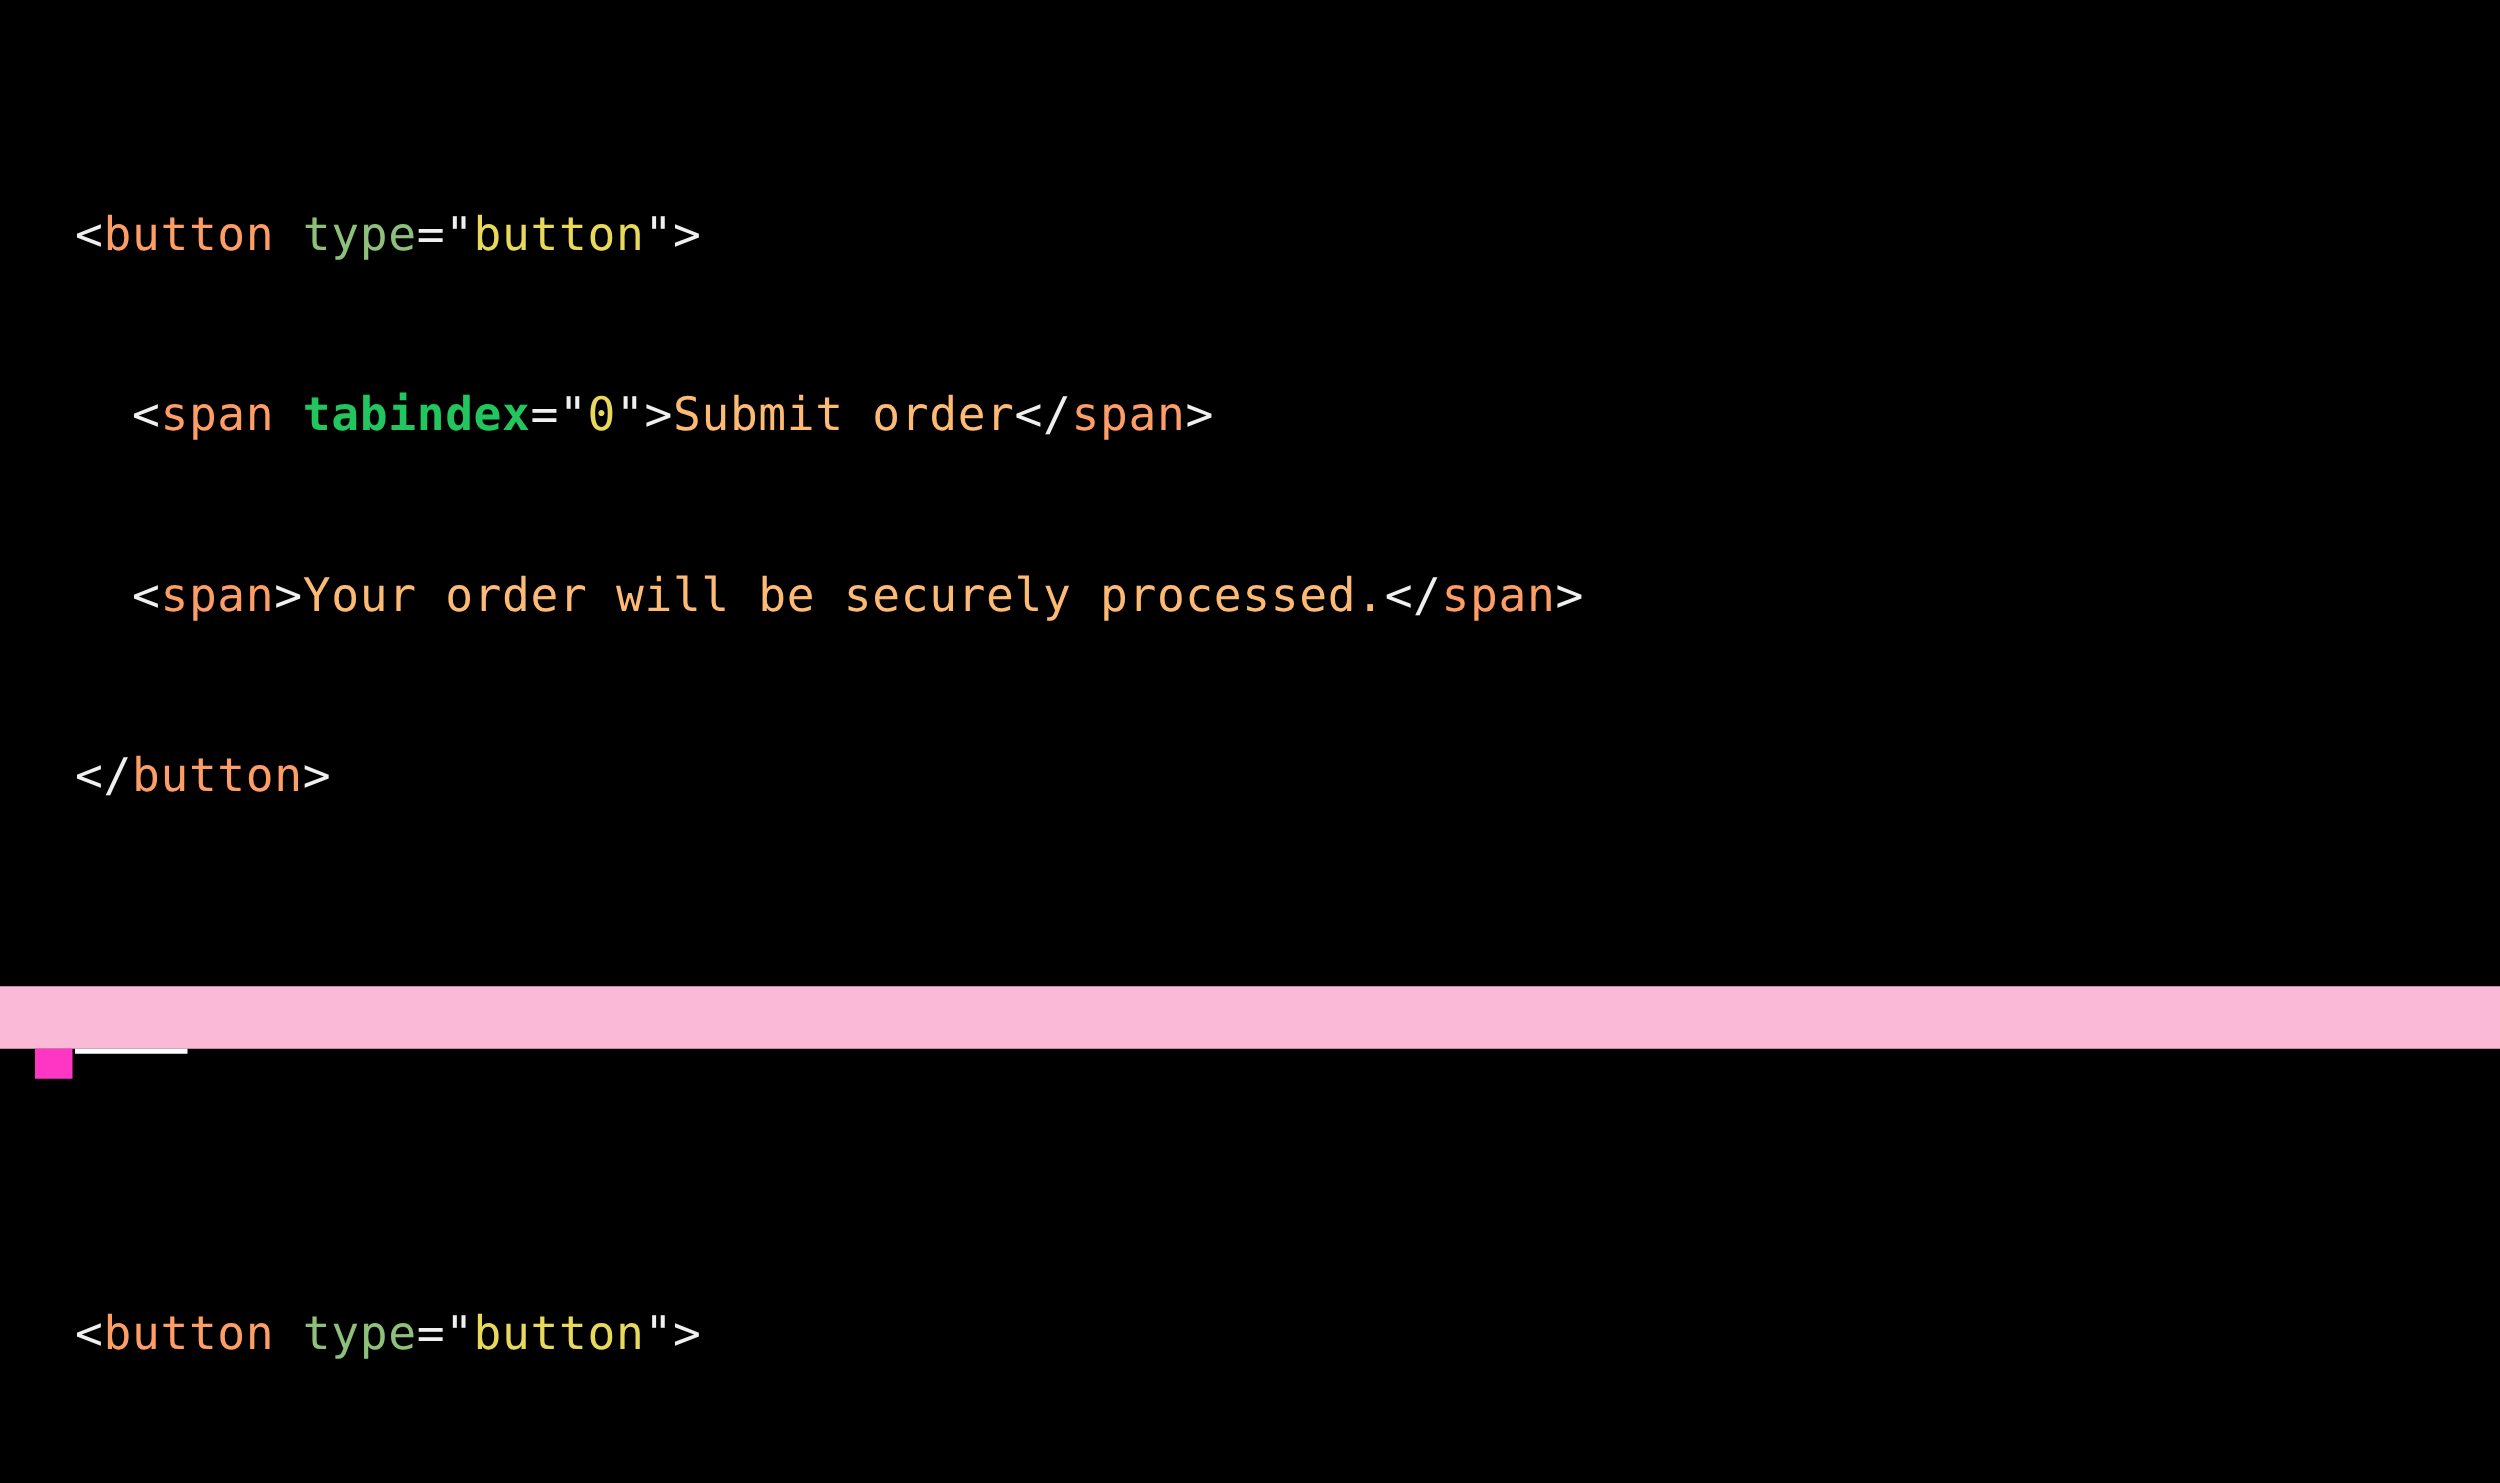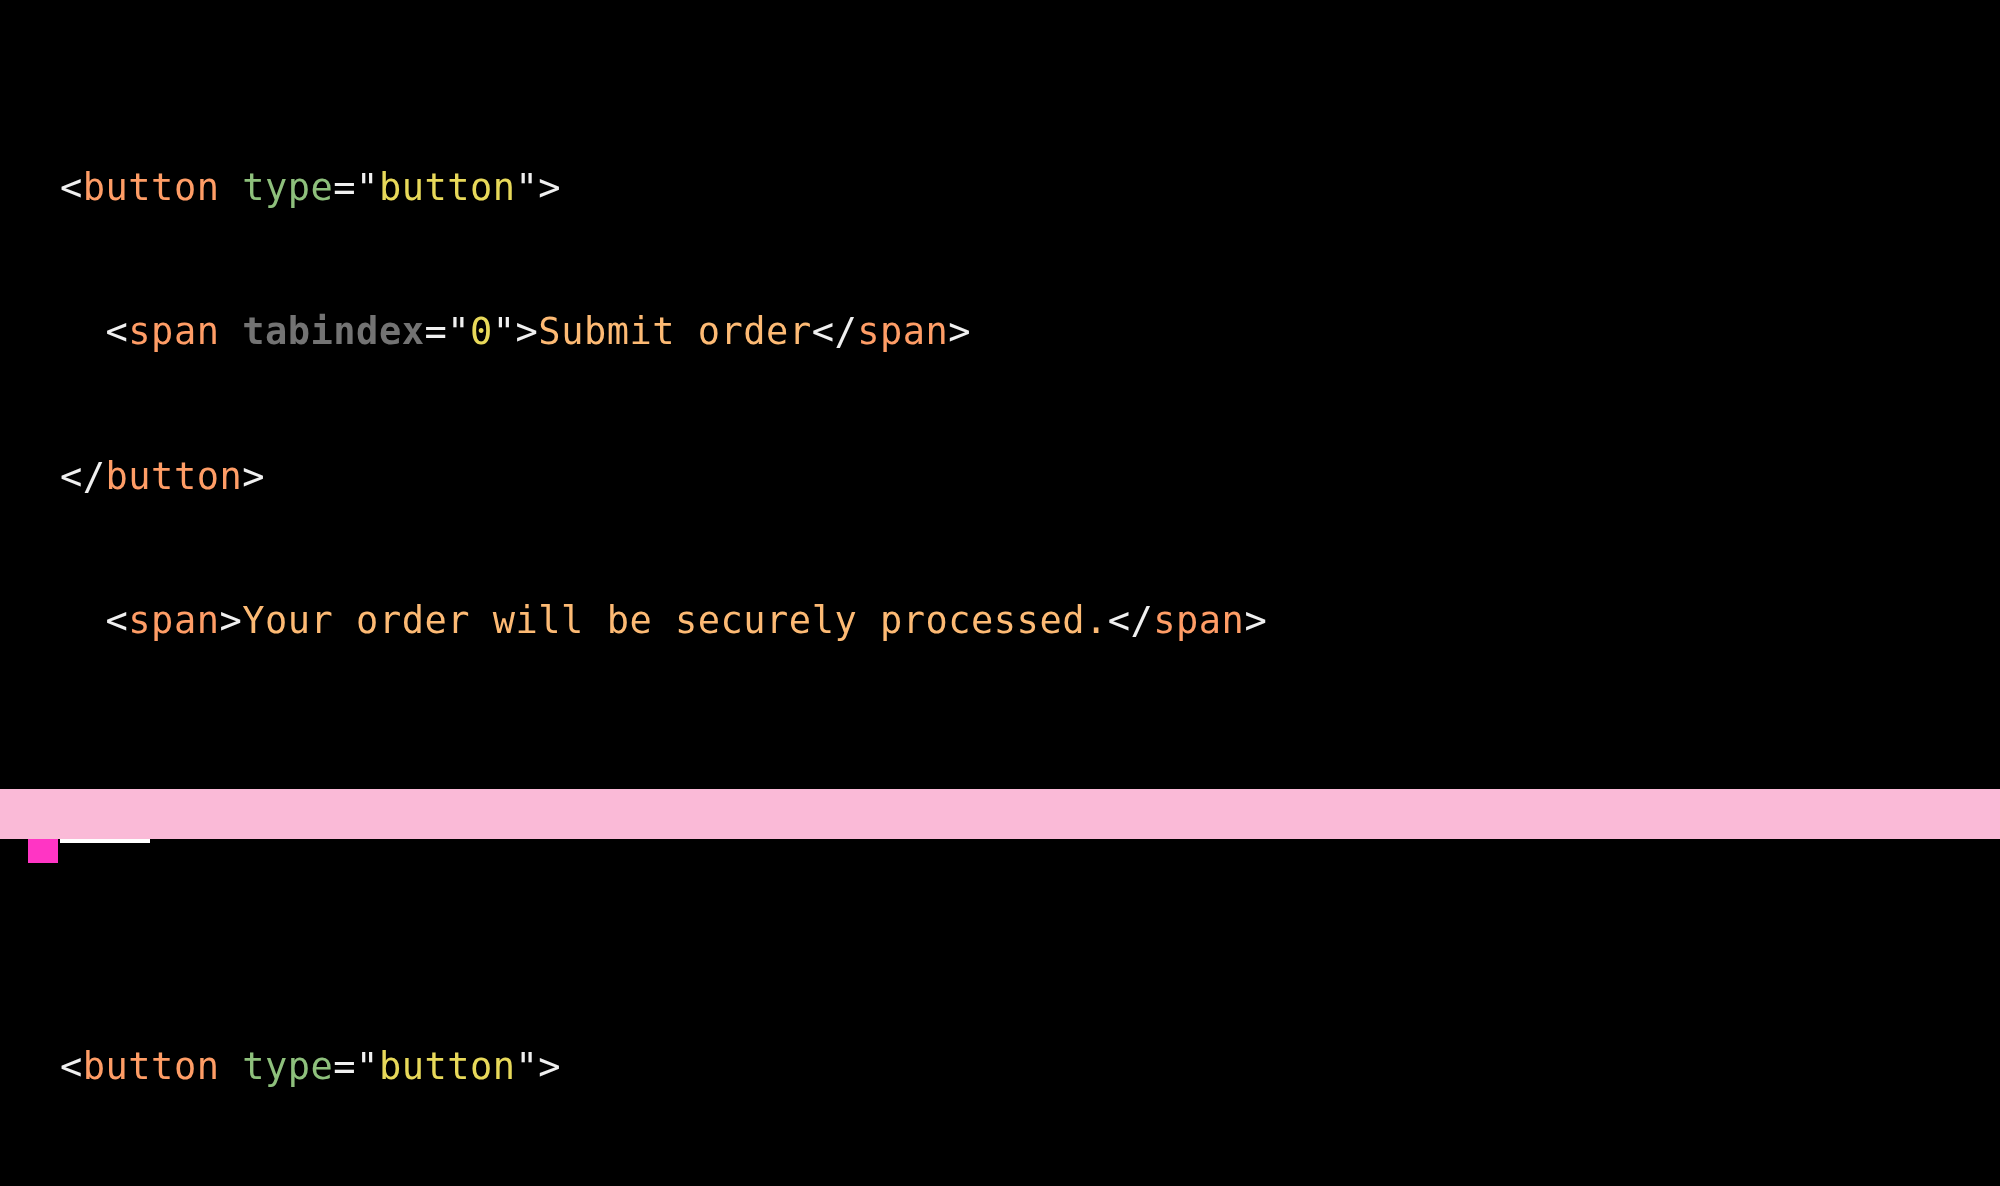--- a/index.html
+++ b/index.html
@@ -18,21 +18,21 @@
     color: #f0f0f0;
     letter-spacing: 0.5px;
   }
   .code-block.second {
     padding-top: 120px;
   }
   
   .tag-bracket   { color: #f0f0f0; }            
   .tag-name      { color: #ff9d66; }            
   .attr-name     { color: #8ec07c; }            
-  .attr-name-bold{ color: #737373; font-weight: 700; }
+  .attr-name-bold{ color: #22c55e; font-weight: 700; }
   .eq            { color: #f0f0f0; }
   .quote         { color: #f0f0f0; }
   .attr-value    { color: #e8d95a; }            
   .txt           { color: #fdba74; }            
 
   
   .sep {
     position: relative;
     width: 100%;
   }
@@ -57,22 +57,22 @@
     height: 4px;
     background: #ffffff;
   }
 </style>
 </head>
 <body>
 
 <div class="code-block">
 <div><span class="tag-bracket">&lt;</span><span class="tag-name">button</span><span class="txt"> </span><span class="attr-name">type</span><span class="eq">=</span><span class="quote">"</span><span class="attr-value">button</span><span class="quote">"</span><span class="tag-bracket">&gt;</span></div>
 <div><span class="txt">  </span><span class="tag-bracket">&lt;</span><span class="tag-name">span</span><span class="txt"> </span><span class="attr-name-bold">tabindex</span><span class="eq">=</span><span class="quote">"</span><span class="attr-value">0</span><span class="quote">"</span><span class="tag-bracket">&gt;</span><span class="txt">Submit order</span><span class="tag-bracket">&lt;/</span><span class="tag-name">span</span><span class="tag-bracket">&gt;</span></div>
+<div><span class="txt">  </span><span class="tag-bracket">&lt;</span><span class="tag-name">span</span><span class="tag-bracket">&gt;</span><span class="txt">Your order will be securely processed.</span><span class="tag-bracket">&lt;/</span><span class="tag-name">span</span><span class="tag-bracket">&gt;</span></div>
 <div><span class="tag-bracket">&lt;/</span><span class="tag-name">button</span><span class="tag-bracket">&gt;</span></div>
-<div><span class="txt">  </span><span class="tag-bracket">&lt;</span><span class="tag-name">span</span><span class="tag-bracket">&gt;</span><span class="txt">Your order will be securely processed.</span><span class="tag-bracket">&lt;/</span><span class="tag-name">span</span><span class="tag-bracket">&gt;</span></div>
 </div>
 
 <div class="sep sep-pink">
   <div class="sep-bar"></div>
   <div class="sep-arrow"></div>
   <div class="sep-underline"></div>
 </div>
 
 <div class="code-block second">
 <div><span class="tag-bracket">&lt;</span><span class="tag-name">button</span><span class="txt"> </span><span class="attr-name">type</span><span class="eq">=</span><span class="quote">"</span><span class="attr-value">button</span><span class="quote">"</span><span class="tag-bracket">&gt;</span></div>

